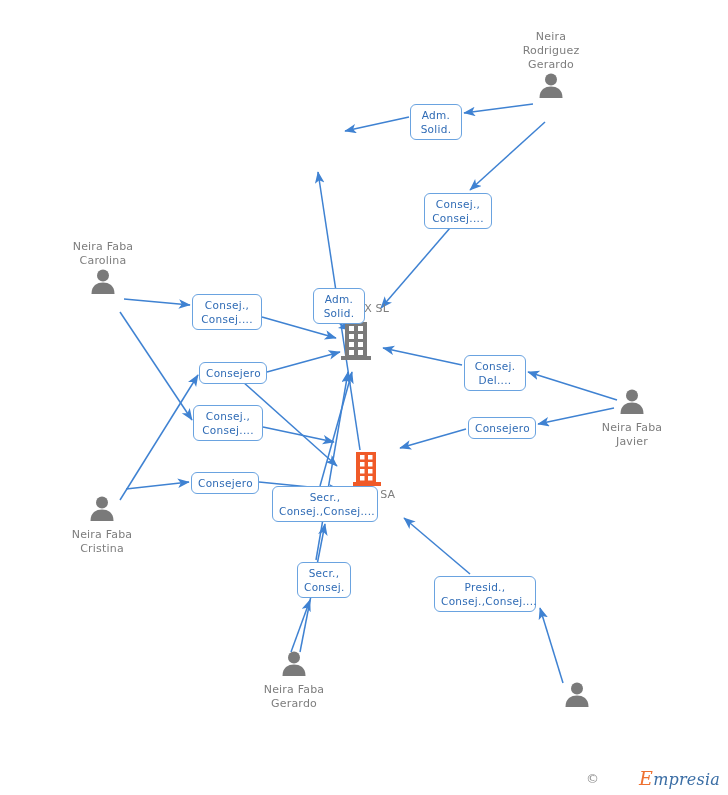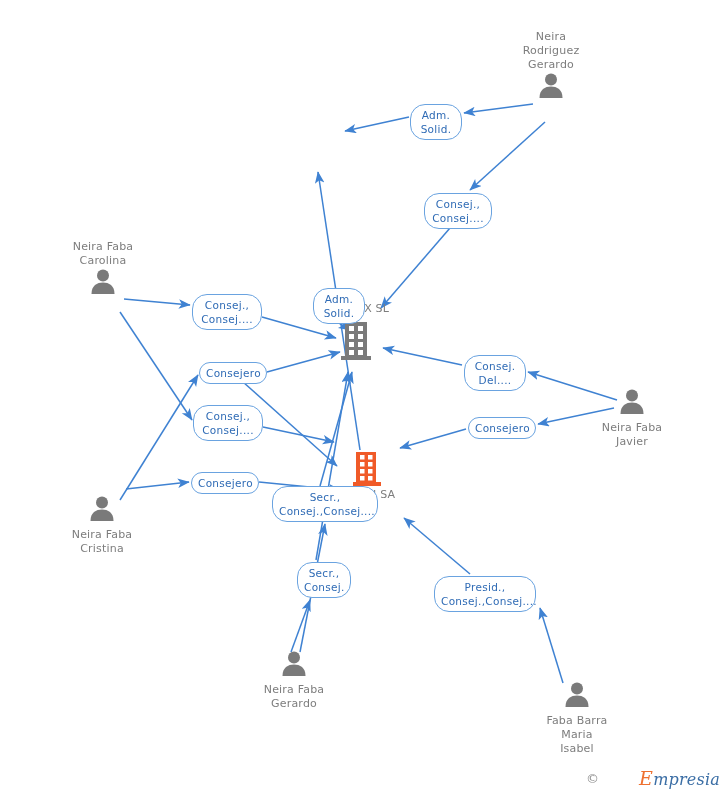--- a/index.html
+++ b/index.html
@@ -33,21 +33,21 @@
     line-height: 14px;
     white-space: pre-line;
     letter-spacing: 0.2px;
   }
   .person-icon { display: block; margin: 0 auto; }
   .company-icon { display: block; margin: 0 auto; }
 
   .rel-label {
     position: absolute;
     border: 1.4px solid #6aa3e0;
-    border-radius: 15px;
+    border-radius: 6px;
     background: #ffffff;
     color: #2f6bb5;
     font-size: 10.5px;
     line-height: 14px;
     text-align: center;
     padding: 3px 6px;
     white-space: pre-line;
     letter-spacing: 0.3px;
     box-sizing: border-box;
   }
@@ -228,23 +228,20 @@
 Gerardo</div>
   </div>
 
   <div class="node" style="left:527px; top:681px; width:100px;">
     <span class="person-icon">
       <svg width="26" height="26" viewBox="0 0 26 26" xmlns="http://www.w3.org/2000/svg">
         <circle cx="13" cy="7.5" r="6" fill="#7a7a7a"></circle>
         <path d="M1.5,26 C1.5,17.5 7,14.5 13,14.5 C19,14.5 24.5,17.5 24.5,26 z" fill="#7a7a7a"></path>
       </svg>
     </span>
-    <div class="node-label" style="margin-top:3px;">Faba Barra
-Maria
-Isabel</div>
   </div>
 
   <div class="rel-label" style="left:410px; top:104px; width:52px;">Adm.
 Solid.</div>
 
   <div class="rel-label" style="left:424px; top:193px; width:68px;">Consej.,
 Consej....</div>
 
   <div class="rel-label" style="left:313px; top:288px; width:52px;">Adm.
 Solid.</div>

